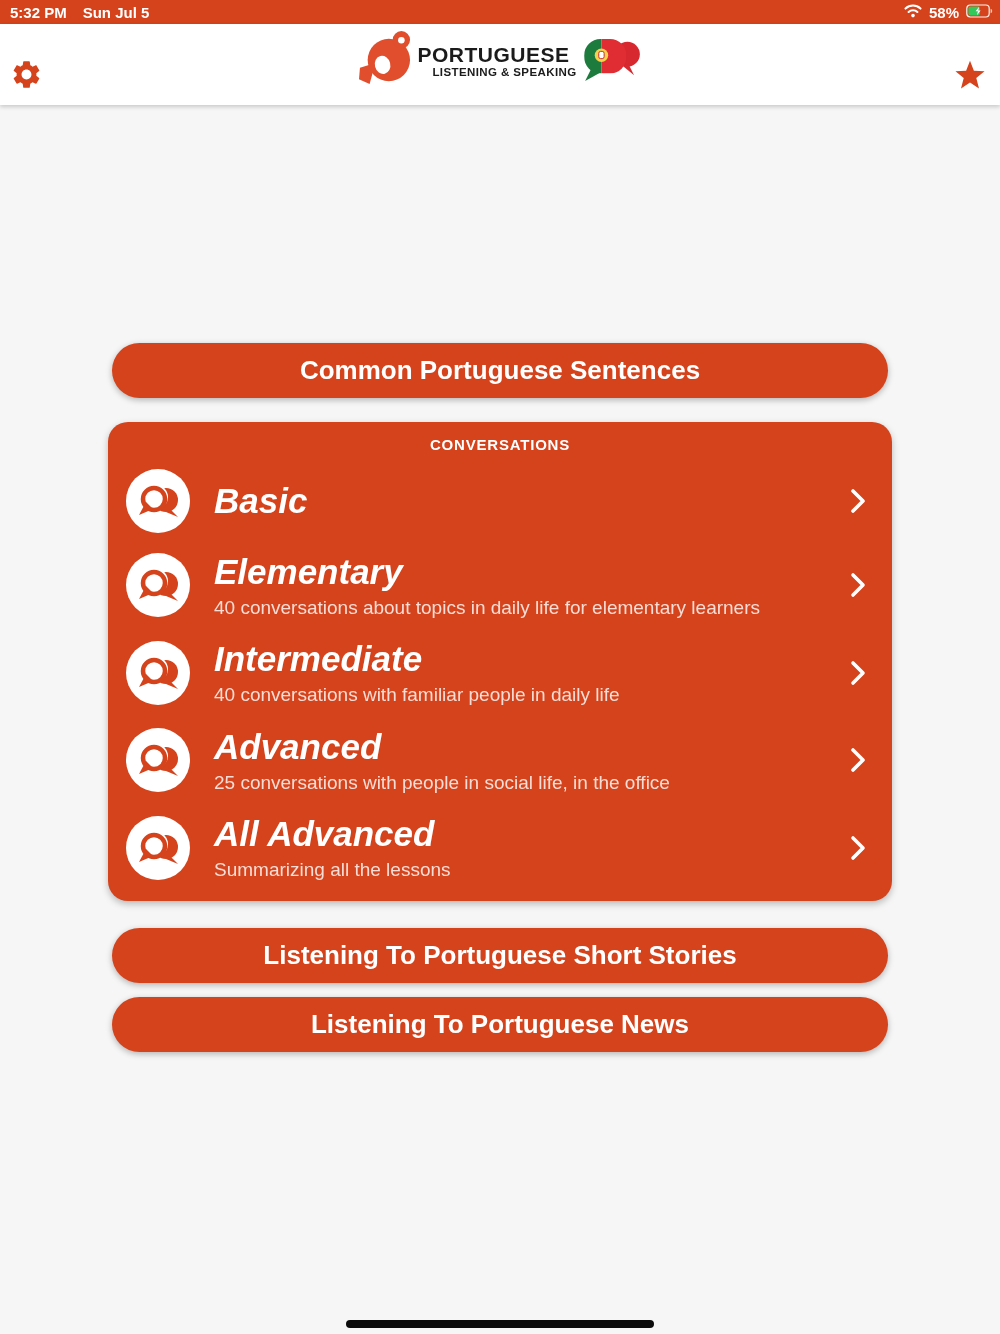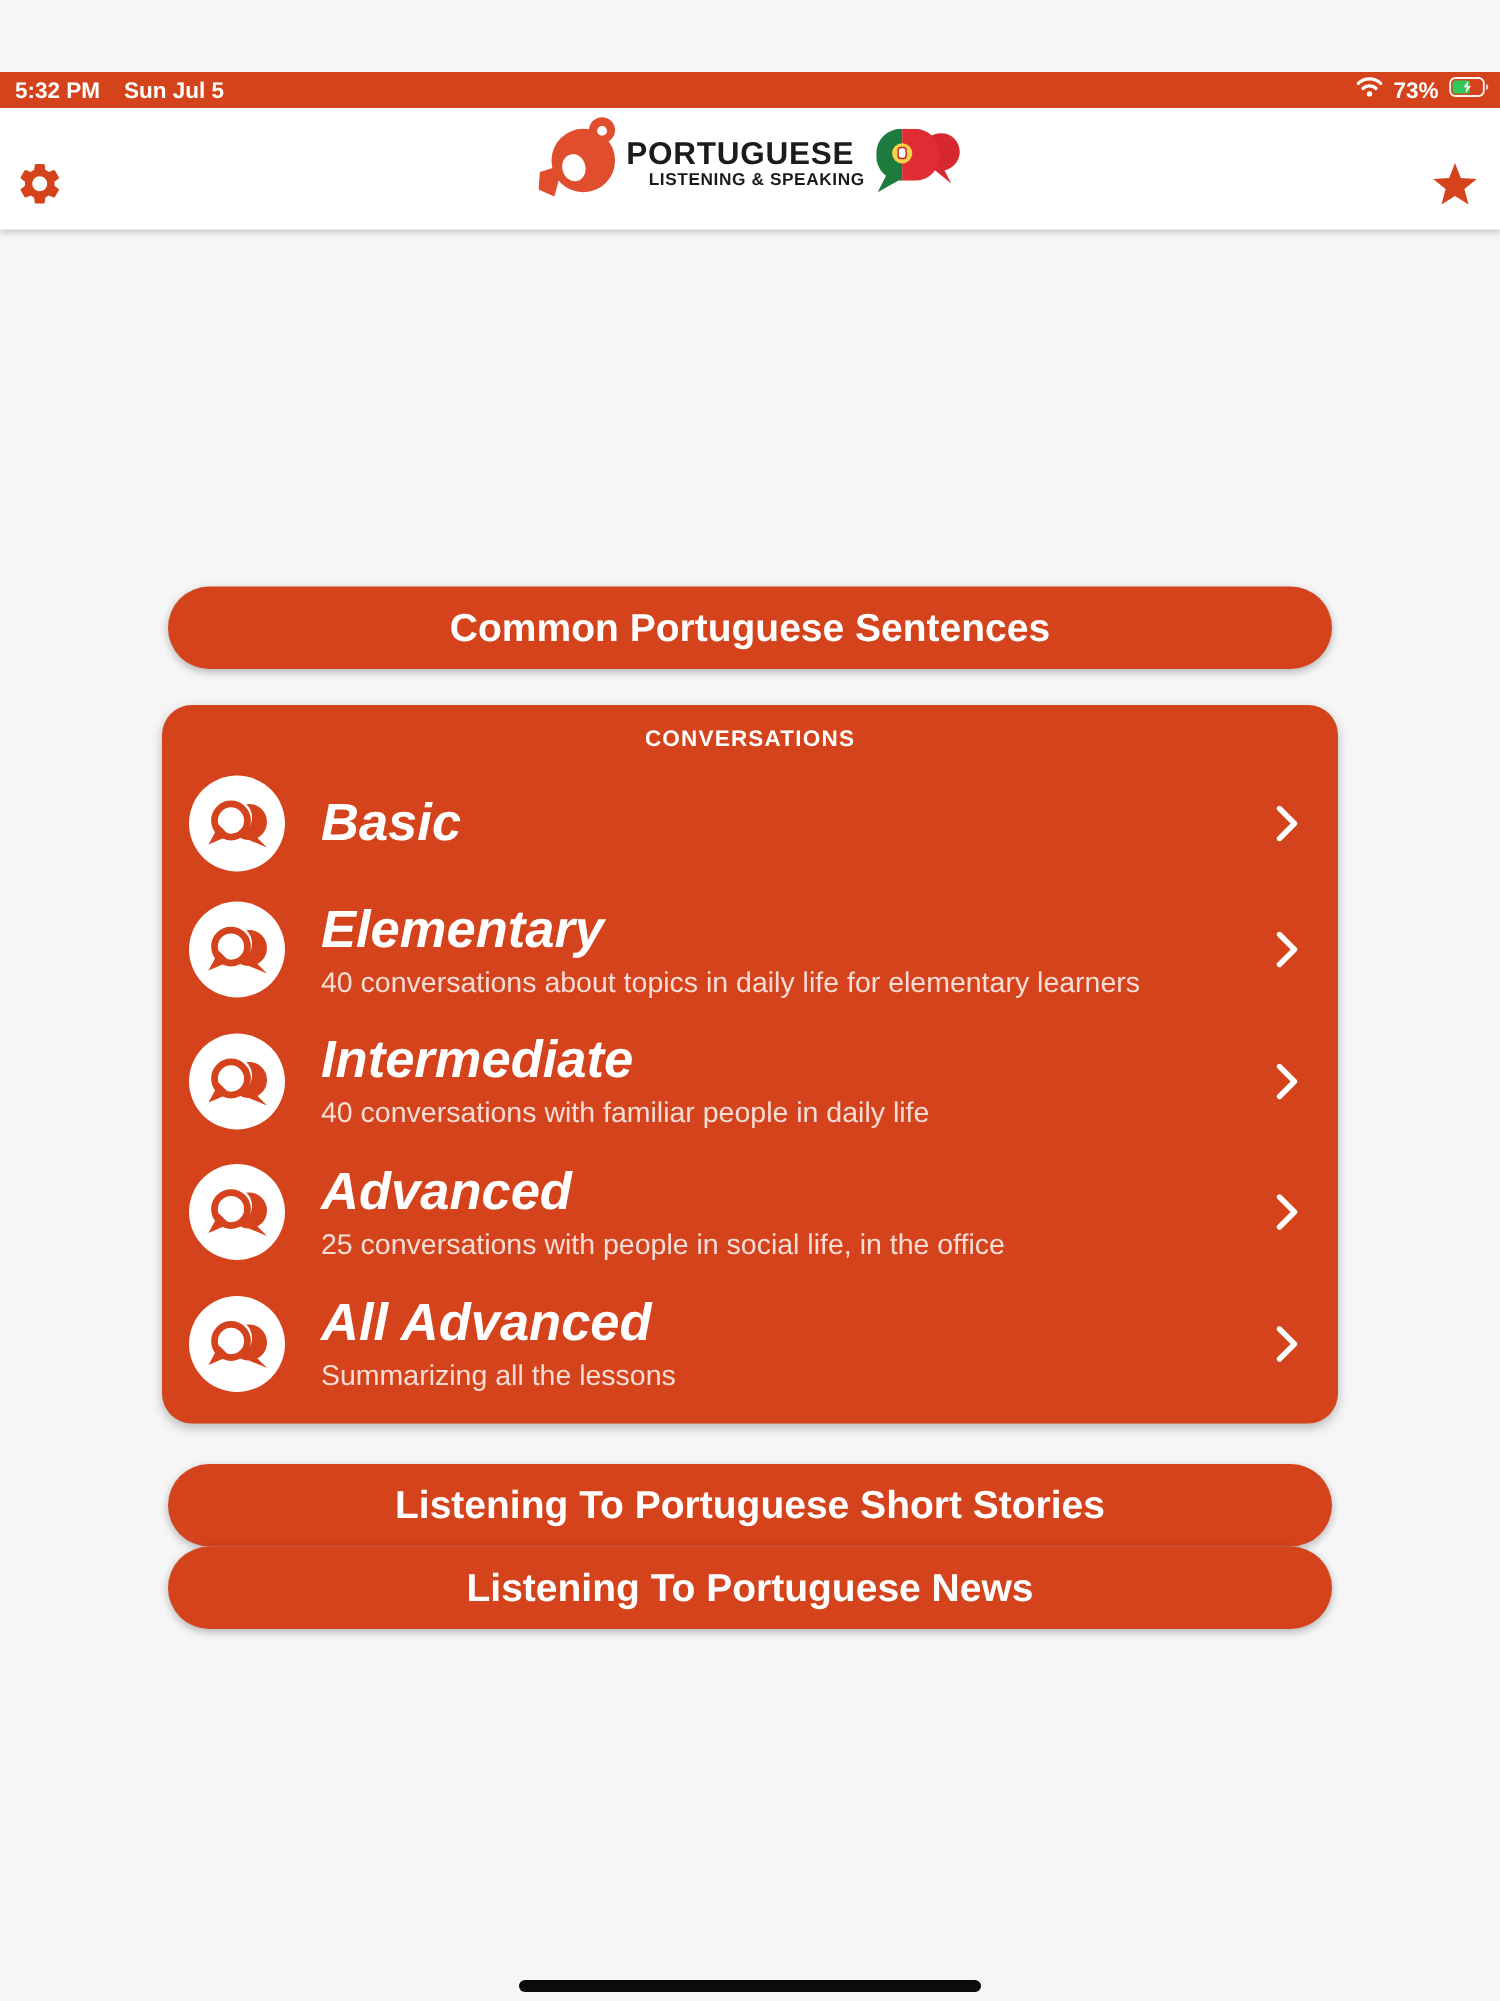--- a/index.html
+++ b/index.html
@@ -12,21 +12,21 @@
   html,body{background:#e9e9ea;}
   body{font-family:"Liberation Sans","DejaVu Sans",sans-serif;}
   .screen{
     position:relative;width:1000px;height:1334px;margin:0 auto;
     background:var(--bg);overflow:hidden;
   }
   
   .status-bar{
     height:24px;background:var(--accent);color:#fff;
     display:flex;align-items:center;justify-content:space-between;
-    padding:0 6px 0 10px;font-size:15px;font-weight:600;margin-top:48px;
+    padding:0 6px 0 10px;font-size:15px;font-weight:600;
   }
   .sb-left{display:flex;gap:16px;align-items:center;}
   .sb-right{display:flex;gap:7px;align-items:center;}
   
   .header{
     position:relative;height:81px;background:#fff;
     box-shadow:0 2px 4px rgba(0,0,0,0.18);
     display:flex;align-items:center;justify-content:center;
     padding-bottom:20px;
     text-align:right;
@@ -64,21 +64,21 @@
   }
   .conv-row:last-child{margin-bottom:0;}
   .conv-icon{
     width:64px;height:64px;border-radius:50%;background:#fff;flex-shrink:0;line-height:0;
   }
   .conv-text{flex:1;padding-right:56px;min-width:0;}
   .conv-title{font-size:35px;font-weight:700;line-height:1.25;font-style:italic;}
   .conv-subtitle{font-size:19px;font-weight:400;line-height:1.3;color:var(--sub-text);margin-top:2px;}
   .conv-chevron{flex-shrink:0;margin-right:8px;line-height:0;}
   .stories-button{margin-top:27px;}
-  .news-button{}
+  .news-button{margin-top:14px;}
   
   .home-indicator{
     position:absolute;left:346px;bottom:6px;width:308px;height:8px;
     border-radius:4px;background:#0b0b0b;cursor:grab;
   }
 </style>
 </head>
 <body>
 
 <div class="screen">
@@ -89,21 +89,21 @@
       <span>Sun Jul 5</span>
     </div>
     <div class="sb-right">
       <span>
         <svg width="18" height="14" viewBox="0 0 18 14">
           <path d="M1.5 4.6 a10.8 10.8 0 0 1 15 0" stroke="#fff" stroke-width="2.1" fill="none" stroke-linecap="round"></path>
           <path d="M4.6 8 a6.3 6.3 0 0 1 8.8 0" stroke="#fff" stroke-width="2.1" fill="none" stroke-linecap="round"></path>
           <circle cx="9" cy="11.6" r="1.8" fill="#fff"></circle>
         </svg>
       </span>
-      <span>73%</span>
+      <span>58%</span>
       <span>
         <svg width="28" height="14" viewBox="0 0 28 14">
           <rect x="0.8" y="1" width="22.4" height="12" rx="3.4" fill="none" stroke="#fff" stroke-width="1.2" opacity="0.95"></rect>
           <rect x="2.4" y="2.6" width="11.6" height="8.8" rx="1.8" fill="#34C759"></rect>
           <path d="M13.1 2.8 L9.6 7.2 L11.9 7.2 L11.0 11.2 L14.6 6.4 L12.3 6.4 Z" fill="#fff"></path>
           <path d="M24.6 4.8 v4.4 a2.3 2.3 0 0 0 0 -4.4 Z" fill="#fff" opacity="0.7"></path>
         </svg>
       </span>
     </div>
   </div>

